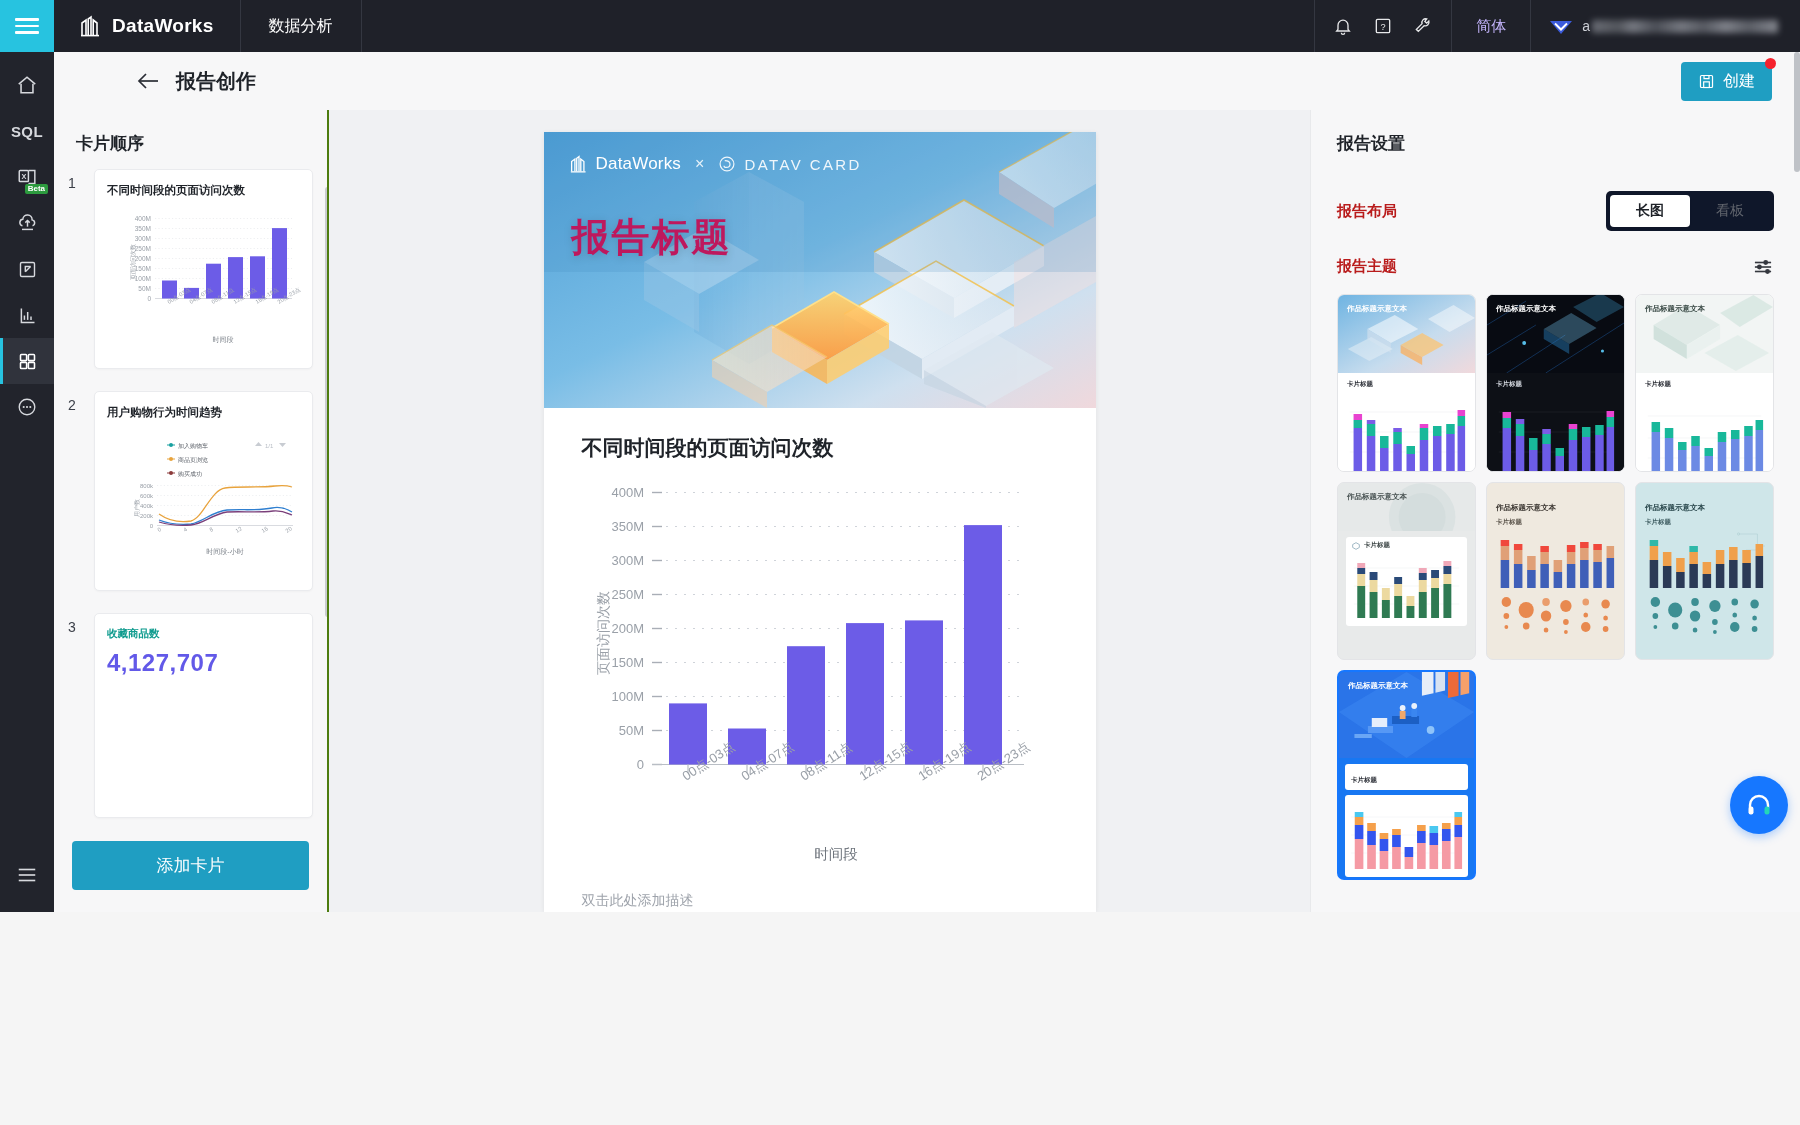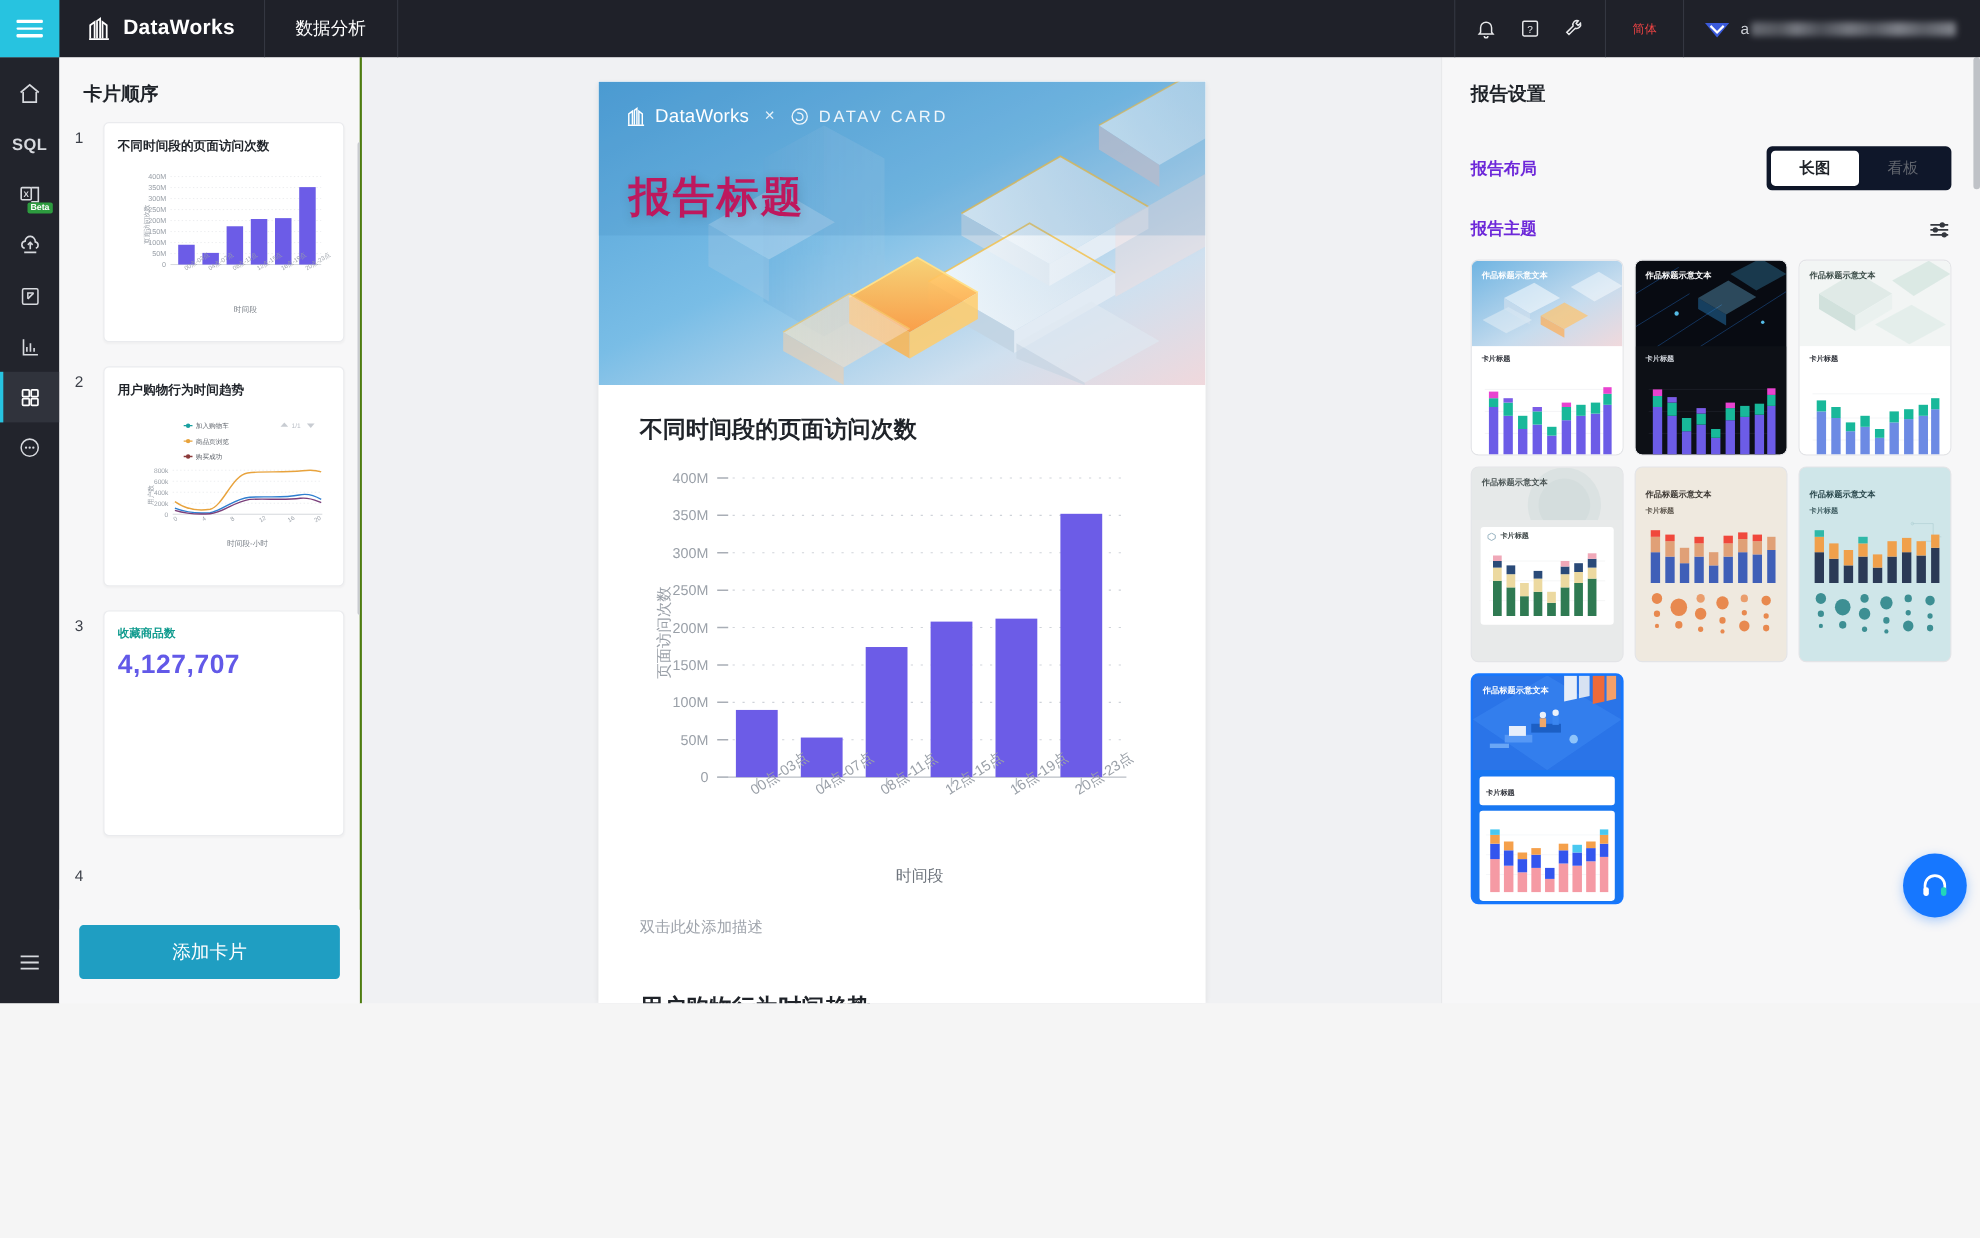--- a/index.html
+++ b/index.html
@@ -34,21 +34,21 @@
     border-right: 1px solid #343741; cursor: pointer; font-weight: 500;
   }
   .topbar-spacer { flex: 1; border-right: 1px solid #343741; }
   .topbar-right { display: flex; align-items: stretch; }
   .tb-icons { display: flex; align-items: center; gap: 4px; padding: 0 10px; border-right: 1px solid #343741; }
   .tb-icon {
     width: 36px; height: 36px; display: flex; align-items: center; justify-content: center;
     color: #e7e8ea; cursor: pointer; border-radius: 3px;
   }
   .tb-lang {
-    display: flex; align-items: center; padding: 0 24px; color: #ef4444; font-size: 11px;
+    display: flex; align-items: center; padding: 0 24px; color: #c4b5fd; font-size: 15px;
     border-right: 1px solid #343741; cursor: pointer;
   }
   .tb-user { display: flex; align-items: center; gap: 9px; padding: 0 22px 0 18px; cursor: pointer; }
   .vip-badge { width: 24px; height: 18px; }
   .user-name { font-size: 14px; color: #cfd2d8; display: flex; align-items: center; }
   .blurred {
     display: inline-block; height: 13px; width: 186px; margin-left: 2px;
     background: linear-gradient(90deg,#6d7078 0%,#55585f 14%,#7b7e86 22%,#4e5159 34%,#7a7d85 48%,
       #5a5d65 60%,#83868e 72%,#5e6169 84%,#888b93 100%);
     filter: blur(3px); border-radius: 2px; opacity: .95;
@@ -149,21 +149,21 @@
   .sec-desc { font-size: 14px; color: #9ea3ab; padding: 22px 0 50px; }
   .sec-title-next { font-size: 21px; font-weight: 700; color: #1f2329; }
 
   
   .settings {
     width: 490px; flex: 0 0 490px; background: #f7f7f8; border-left: 1px solid #e8e9eb;
     padding: 22px 26px 0 26px; overflow: hidden;
   }
   .settings-title { font-size: 17px; font-weight: 600; color: #1f2329; margin-bottom: 36px; }
   .set-row { display: flex; align-items: center; justify-content: space-between; margin-bottom: 26px; }
-  .set-label { font-size: 15px; font-weight: 600; color: #6d28d9; }
+  .set-label { font-size: 15px; font-weight: 600; color: #b91c1c; }
   .seg {
     display: flex; background: #0f172a; border-radius: 5px; padding: 4px;
   }
   .seg-opt {
     padding: 7px 26px; font-size: 14px; color: #62666e; border-radius: 4px; cursor: pointer;
   }
   .seg-opt.on { background: #fff; color: #1f2329; font-weight: 600; box-shadow: 0 1px 2px rgba(0,0,0,.08); }
   .filter-icon { color: #35383f; cursor: pointer; display: flex; }
   .theme-grid { display: grid; grid-template-columns: repeat(3, 1fr); gap: 10px; }
   .theme {
@@ -334,20 +334,42 @@
                 <path d="M3 9 H21"></path>
                 <path d="M3 15 H21"></path>
             </svg>
           </span>
         </div>
       </div>
     </div>
 
     <div class="main-col">
 
+      <div class="page-head">
+        <div class="page-head-left">
+          <span class="back-arrow">
+            <svg width="24" height="18" viewBox="0 0 24 18" fill="none" stroke="#2a2d35" stroke-width="1.7">
+              <path d="M22 9 H3"></path>
+                <path d="M10 2 L3 9 L10 16"></path>
+            </svg>
+          </span>
+          <span class="page-title">报告创作</span>
+        </div>
+        <button class="create-btn">
+          <span class="dot"></span>
+          <span>
+            <svg width="17" height="17" viewBox="0 0 24 24" fill="none" stroke="#ffffff" stroke-width="1.7">
+              <rect x="3.5" y="3.5" width="17" height="17" rx="1.5"></rect>
+              <rect x="8" y="12.5" width="8" height="8"></rect>
+                <path d="M8.5 3.5 V8 H15.5 V3.5"></path>
+            </svg>
+          </span>
+          <span>创建</span>
+        </button>
+      </div>
 
       <div class="work">
 
         <div class="cards-panel">
           <div class="cards-title">卡片顺序</div>
           <div class="cards-scroll">
 
             <div class="card-row">
               <div class="card-idx">1</div>
               <div class="mini-card" style="height:200px;">

